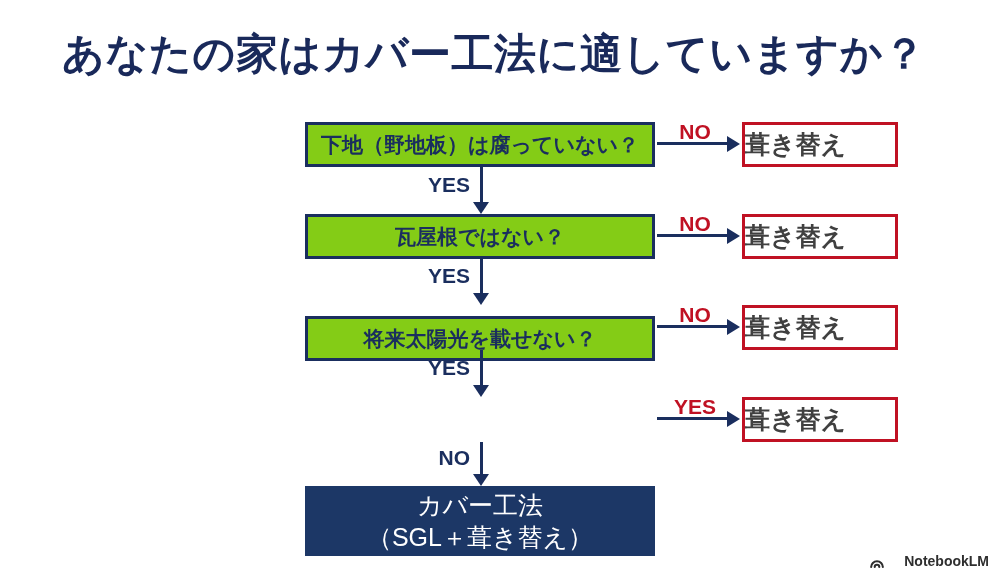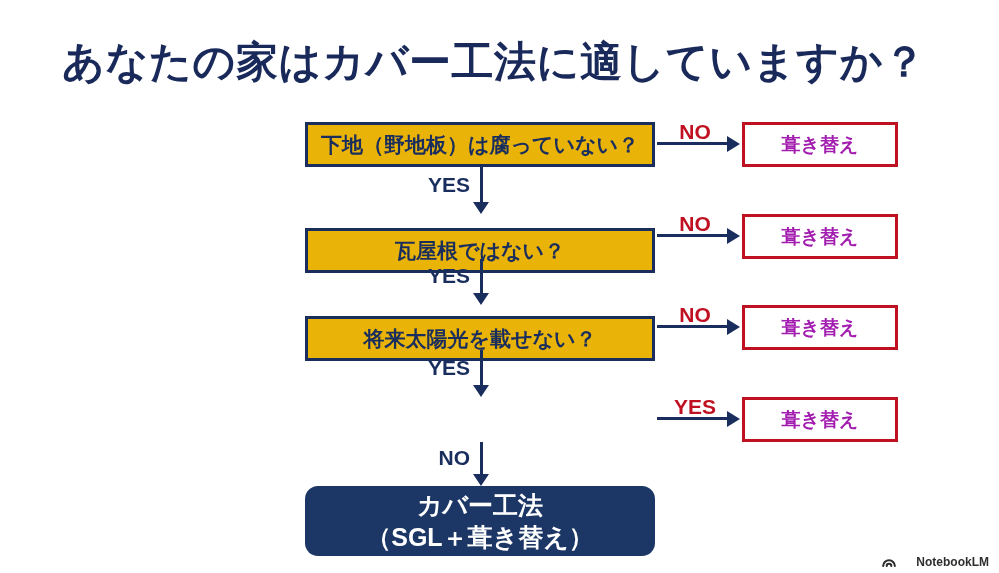--- a/index.html
+++ b/index.html
@@ -4,35 +4,35 @@
 <style>
   html,body{margin:0;padding:0;background:#ffffff;}
   .canvas{
     position:relative;
     width:999px;height:573px;
     background:#ffffff;
     overflow:hidden;
     font-family:"Liberation Sans","DejaVu Sans",sans-serif;
   }
   .page-title{
-    position:absolute;left:62px;top:34px;
+    position:absolute;left:62px;top:26px;
     font-size:42px;font-weight:bold;color:#19295a;
     letter-spacing:0.5px;white-space:nowrap;
   }
   .qbox{
     position:absolute;left:305px;width:350px;height:45px;
-    border:3px solid #1a2e5e;box-sizing:border-box;background:#eab308;
+    border:3px solid #1a2e5e;box-sizing:border-box;background:#84cc16;
     display:flex;align-items:center;justify-content:center;
     font-size:21px;font-weight:bold;color:#1a2e5e;white-space:nowrap;
   }
   .rbox{
     position:absolute;left:742px;width:156px;height:45px;
     border:3px solid #c01123;box-sizing:border-box;background:#ffffff;
-    display:flex;align-items:center;justify-content:center;
-    font-size:19px;font-weight:bold;color:#a21caf;white-space:nowrap;
+    display:flex;align-items:center;justify-content:flex-start;
+    font-size:25px;font-weight:bold;color:#404040;white-space:nowrap;
   }
   .hline{position:absolute;left:657px;width:71px;height:3px;background:#1a2e5e;}
   .harrow{
     position:absolute;left:727px;width:0;height:0;
     border-top:8px solid transparent;border-bottom:8px solid transparent;
     border-left:13px solid #1a2e5e;
   }
   .hlabel{
     position:absolute;left:650px;width:90px;height:26px;line-height:26px;
     text-align:center;font-size:21px;font-weight:bold;color:#c01123;
@@ -44,26 +44,26 @@
     border-top:12px solid #1a2e5e;
   }
   .vlabel{
     position:absolute;left:340px;width:130px;height:28px;line-height:28px;
     text-align:right;font-size:21px;font-weight:bold;color:#1a2e5e;
   }
   .final-box{
     position:absolute;left:305px;top:486px;width:350px;height:70px;
     background:#1c3766;color:#ffffff;
     display:flex;flex-direction:column;align-items:center;justify-content:center;
-    font-size:25px;font-weight:bold;line-height:32px;text-align:center;white-space:nowrap;border-radius:13px;
+    font-size:25px;font-weight:normal;line-height:32px;text-align:center;white-space:nowrap;
   }
   .footer{
     position:absolute;right:10px;bottom:4px;
-    display:flex;align-items:flex-start;gap:19px;
-    font-size:12px;font-weight:600;color:#2e2e2e;
+    display:flex;align-items:flex-end;gap:19px;
+    font-size:14px;font-weight:600;color:#2e2e2e;
   }
   .footer svg{display:block;}
 </style>
 </head>
 <body>
 
 <div class="canvas">
 
   <div class="page-title">あなたの家はカバー工法に適していますか？</div>
 
@@ -73,21 +73,21 @@
   <div class="hlabel" style="top:119px">NO</div>
   <div class="hline" style="top:142px"></div>
   <div class="harrow" style="top:136px"></div>
   <div class="rbox" style="top:122px">
     <span>葺き替え</span>
   </div>
   <div class="vlabel" style="top:171px">YES</div>
   <div class="vline" style="top:167px;height:35px"></div>
   <div class="varrow" style="top:202px"></div>
 
-  <div class="qbox" style="top:228px">
+  <div class="qbox" style="top:214px">
     <span>瓦屋根ではない？</span>
   </div>
   <div class="hlabel" style="top:211px">NO</div>
   <div class="hline" style="top:234px"></div>
   <div class="harrow" style="top:228px"></div>
   <div class="rbox" style="top:214px">
     <span>葺き替え</span>
   </div>
   <div class="vlabel" style="top:262px">YES</div>
   <div class="vline" style="top:259px;height:34px"></div>

